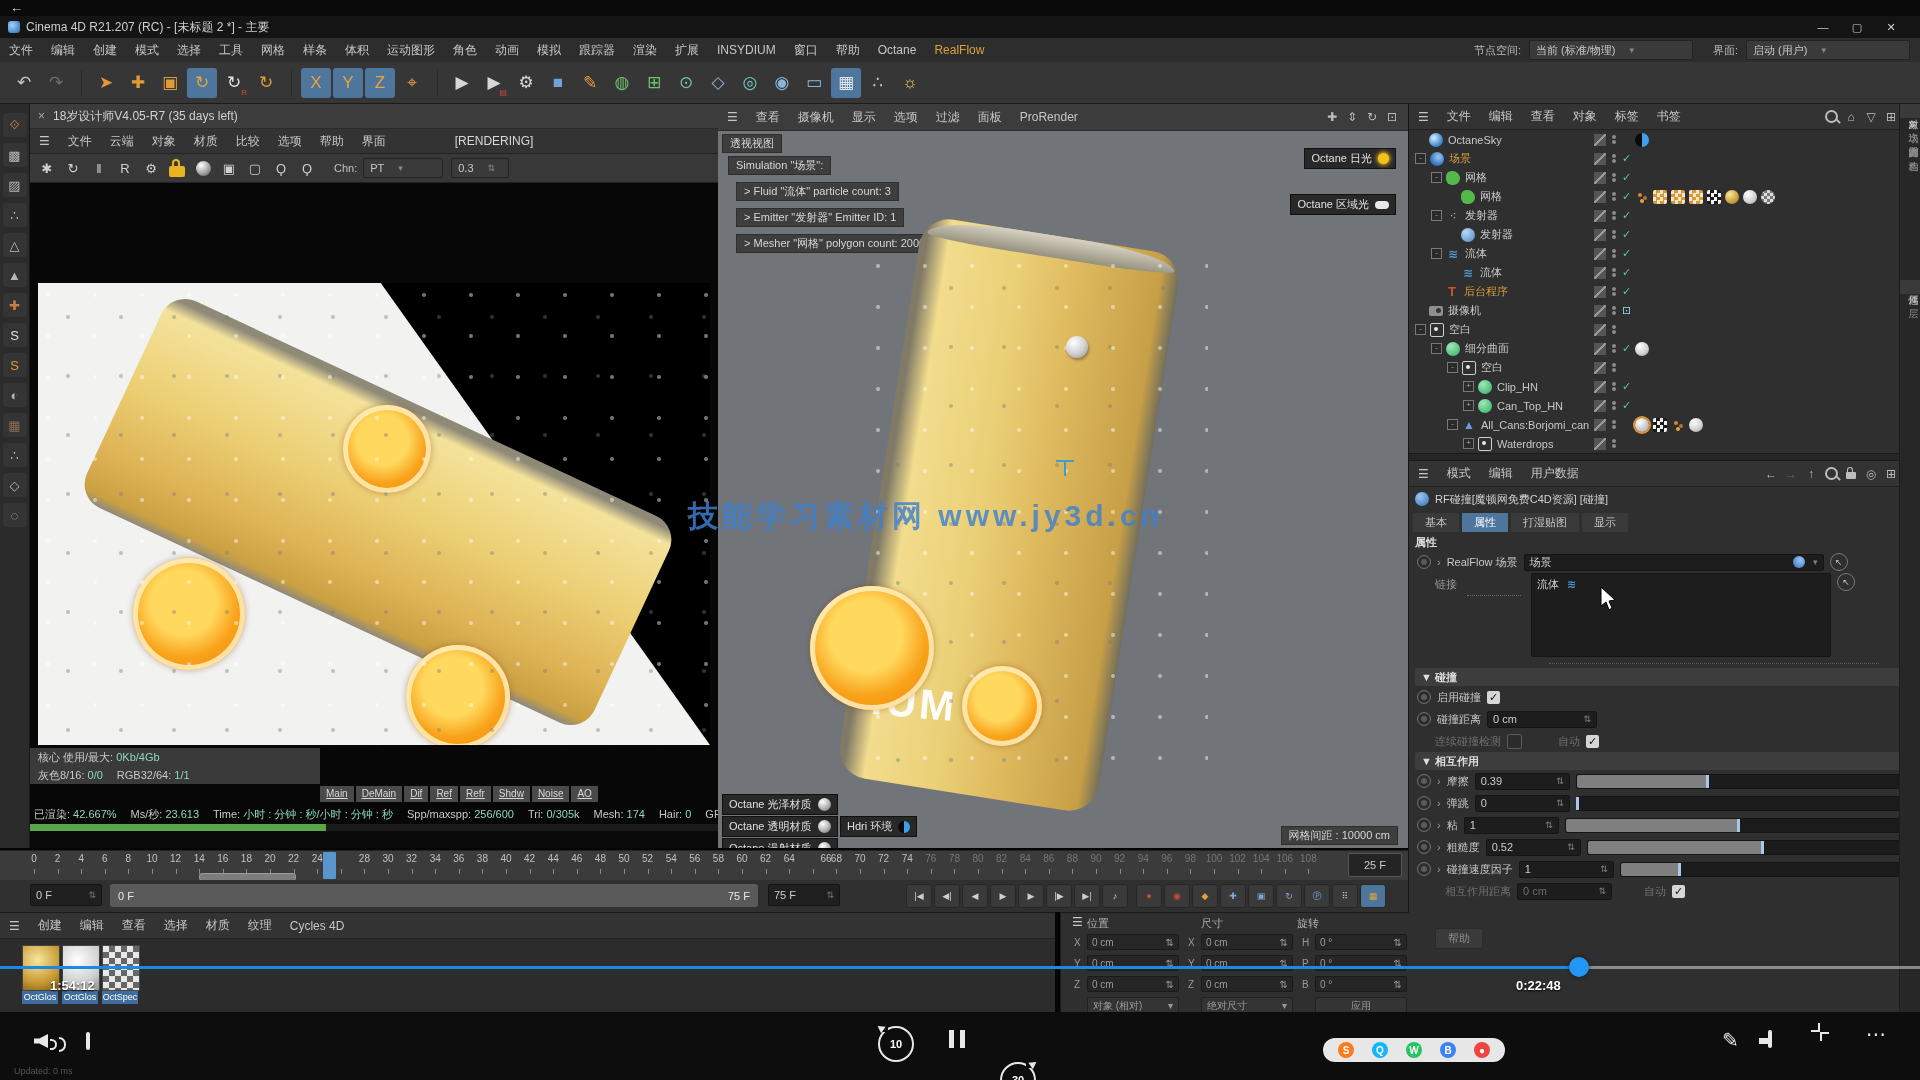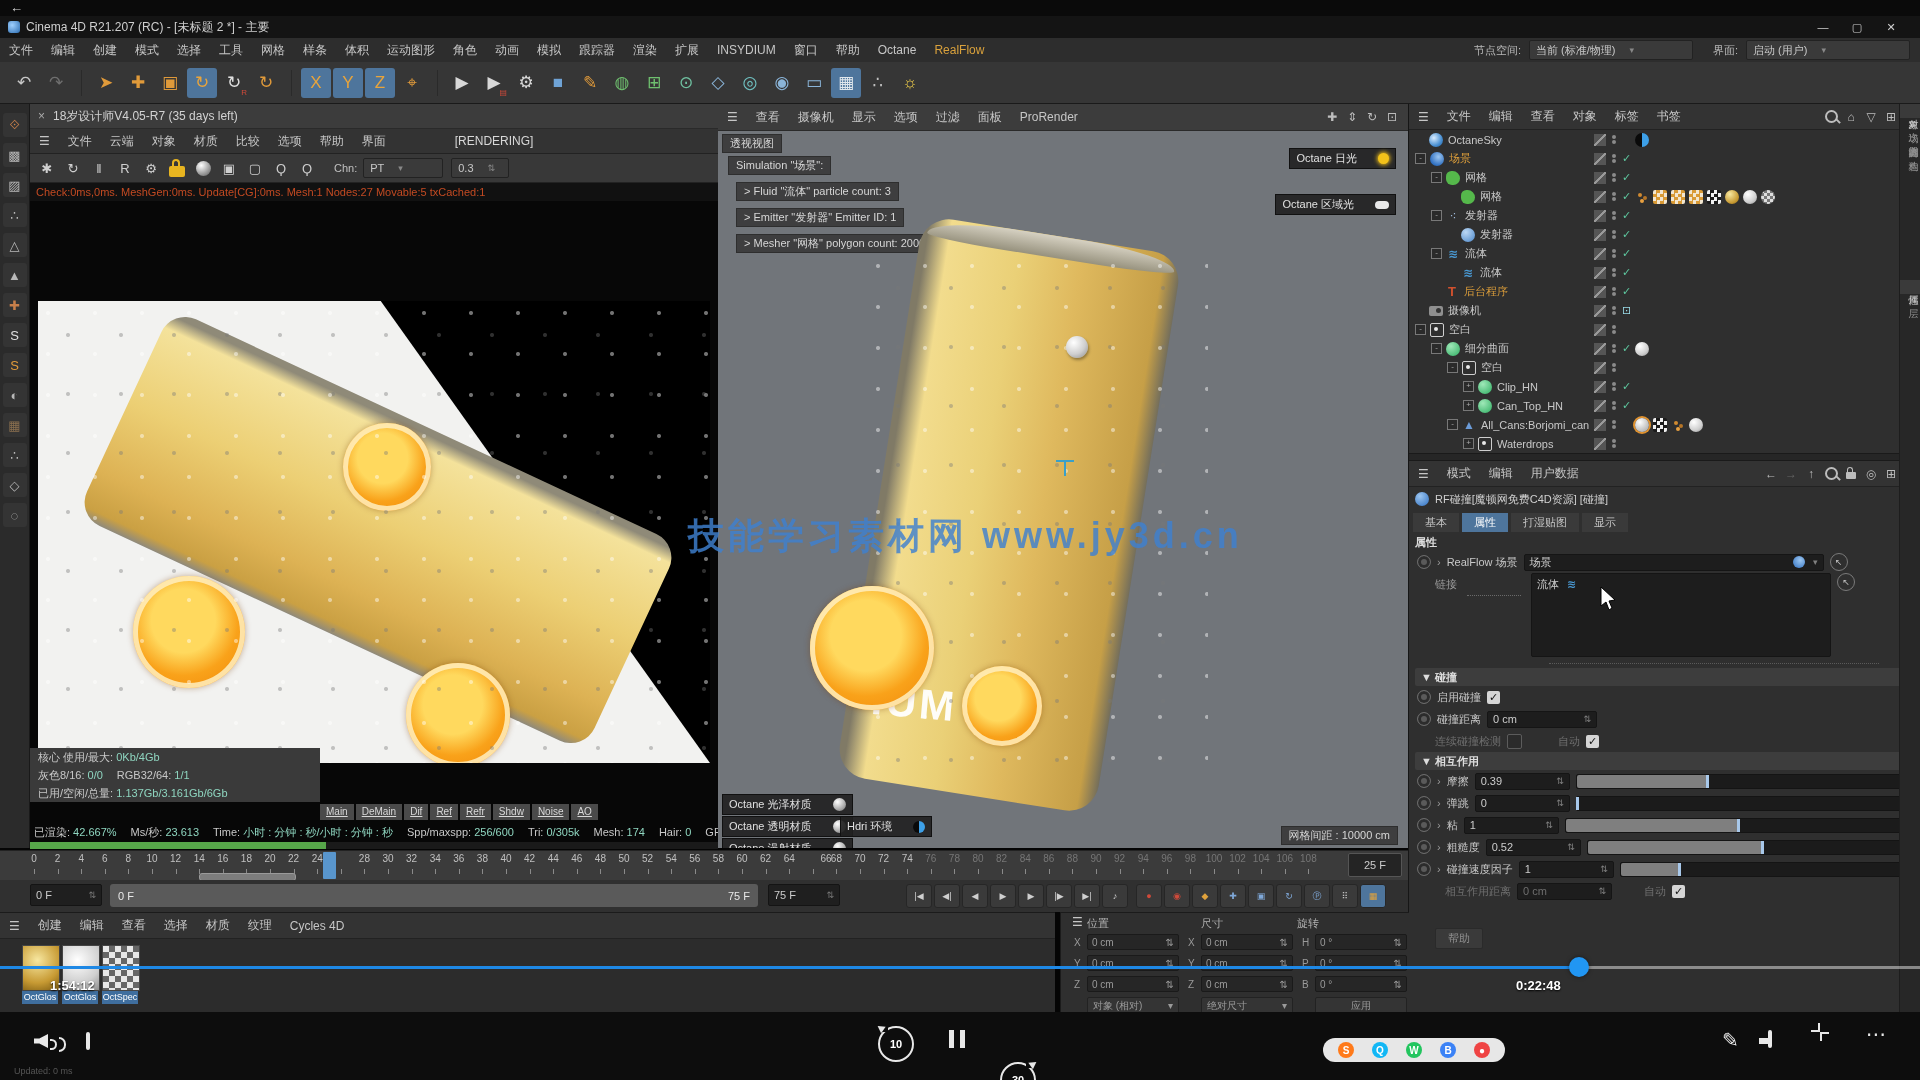--- a/index.html
+++ b/index.html
@@ -55,21 +55,21 @@
   .membox .v{color:#8fd6c0}
   .passtab{background:#4a4a4a;color:#d8d8d8;padding:0 6px;height:16px;line-height:16px;margin-right:2px;font-size:10px;text-decoration:underline}
   #oc-statline{display:flex;gap:14px;align-items:center;height:20px;padding-left:4px;white-space:nowrap}
   #oc-statline .v{color:#8fd6c0}
   #oc-prog{height:7px;background:#1a1a1a;margin:0}
   #oc-prog .fill{height:100%;background:#57a64a}
   
   #viewport{left:718px;top:104px;width:690px;height:744px;background:#71757a;overflow:hidden}
   #vp-menu{height:26px;background:#3c3c3c;display:flex;align-items:center;border-bottom:1px solid #2a2a2a}
   .vbadge{position:absolute;background:rgba(58,58,58,.92);border:1px solid #2e2e2e;color:#d6d6d6;font-size:11px;padding:1px 7px;width:max-content}
-  .lightbadge{position:absolute;background:rgba(32,32,32,.9);border:1px solid #111;color:#e0e0e0;font-size:11px;padding:2px 6px;display:flex;align-items:center;gap:21px}
+  .lightbadge{position:absolute;background:rgba(32,32,32,.9);border:1px solid #111;color:#e0e0e0;font-size:11px;padding:2px 6px;display:flex;align-items:center;gap:6px}
   .sunicon{width:11px;height:11px;border-radius:50%;background:#f3c21a;box-shadow:0 0 4px 1px #f3c21a}
   .areaicon{width:14px;height:8px;border-radius:4px;background:#e8e8e8}
   .hdriicon{width:12px;height:12px;border-radius:50%;background:linear-gradient(90deg,#0a0a0a 50%,#3da0e8 50%)}
   .matball2{width:13px;height:13px;border-radius:50%;background:radial-gradient(circle at 35% 30%,#fff,#aaa 60%,#666)}
   #vp-can{position:absolute;left:160px;top:128px;width:262px;height:566px;border-radius:30px;transform:rotate(9deg);
           background:linear-gradient(90deg,#807a66 0 2.5%,#f2dc8d 11%,#ead077 38%,#dfb95e 62%,#c69f47 93%,#736e5c 100%)}
   #vp-can::before{content:'';position:absolute;left:6px;right:6px;top:0;height:22px;border-radius:50% 50% 40% 40%/100% 100% 30% 30%;background:linear-gradient(#d6d1c2,#96917d)}
   #vp-can .label{position:absolute;left:24px;bottom:58px;color:rgba(255,255,255,.95);font-weight:bold;font-size:42px;letter-spacing:3px;transform:rotate(-4deg)}
   .gline{position:absolute;background:#2f9e4d}
   .tmark{position:absolute;background:#3aa0c8}
@@ -184,21 +184,21 @@
   .circbtn.rw::after{left:-3px;border-width:4px 7px 4px 0;border-color:transparent #e8e8e8 transparent transparent;transform:rotate(35deg)}
   .circbtn.fw::after{right:-3px;border-width:4px 0 4px 7px;border-color:transparent transparent transparent #e8e8e8;transform:rotate(-35deg)}
   .pbar{display:inline-block;width:5px;height:18px;background:#e8e8e8;margin:0 3px}
   .pipbox{width:24px;height:17px;border:2px solid #e8e8e8;border-radius:2px;position:relative}
   .pipbox::after{content:'';position:absolute;right:2px;bottom:2px;width:9px;height:6px;background:#e8e8e8}
   .shrinkbox{width:18px;height:18px;position:relative}
   .shrinkbox::before{content:'';position:absolute;left:0;top:0;width:7px;height:7px;border-left:2px solid #e8e8e8;border-top:2px solid #e8e8e8}
   .shrinkbox::after{content:'';position:absolute;right:0;bottom:0;width:7px;height:7px;border-right:2px solid #e8e8e8;border-bottom:2px solid #e8e8e8}
   #sharebar{left:1323px;top:1038px;width:170px;height:24px;background:rgba(250,250,250,.92);border-radius:12px;display:flex;align-items:center;justify-content:space-around;z-index:62;padding:0 6px}
   .shic{width:16px;height:16px;border-radius:50%;color:#fff;font-size:10px;font-weight:bold;display:flex;align-items:center;justify-content:center}
-  #watermark{left:688px;top:512px;width:580px;z-index:40;color:rgba(62,128,208,.82);font-size:36px;font-weight:bold;letter-spacing:4px;white-space:nowrap}
+  #watermark{left:688px;top:496px;width:580px;z-index:40;color:rgba(62,128,208,.82);font-size:30px;font-weight:bold;letter-spacing:4px;white-space:nowrap}
   #cursor{left:1600px;top:586px;z-index:70}
 </style>
 </head>
 <body>
 
 <div id="player-top" class="abs">
   <span class="abs" style="left:10px;top:0;font-size:13px">←</span>
 </div>
 
 <div id="titlebar" class="abs flex">
@@ -440,46 +440,40 @@
     <span style="margin-left:14px;font-size:11px;color:#c0c0c0">Chn:</span>
     <span class="ddbox" style="width:66px;margin-left:6px">
       <span>PT</span>
         <span class="car">▾</span>
     </span>
     <span class="ddbox" style="width:44px;margin-left:8px">
       <span>0.3</span>
         <span class="car">⇅</span>
     </span>
   </div>
-  <div id="oc-status">Check:0ms,0ms. MeshGen:0ms. Update[CG]:0ms. Mesh:1 Nodes:27 Movable:5 txCached:1</div>
   <div id="oc-canvas">
     <div id="oc-img">
       <div id="oc-white"></div>
       <div id="oc-can"></div>
       <div class="slice" style="left:95px;top:275px;width:112px;height:112px"></div>
       <div class="slice" style="left:368px;top:362px;width:104px;height:104px"></div>
       <div class="slice" style="left:305px;top:122px;width:88px;height:88px"></div>
       <div class="bubbles"></div>
     </div>
     <div id="oc-stats">
       <div id="mem-rows">
           <div class="memrow">
             <div class="membox">
               <span><span>核心 使用/最大:</span><span class="v"> 0Kb/4Gb</span></span>
             </div>
           </div>
           <div class="memrow">
             <div class="membox">
               <span><span>灰色8/16:</span><span class="v"> 0/0</span></span>
               <span><span>RGB32/64:</span><span class="v"> 1/1</span></span>
-            </div>
-          </div>
-          <div class="memrow">
-            <div class="membox">
-              <span><span>已用/空闲/总量:</span><span class="v"> 1.137Gb/3.161Gb/6Gb</span></span>
             </div>
           </div>
         </div>
       <div class="flex" style="height:20px;padding-left:4px">
         <span style="min-width:286px"></span>
         <span id="pass-tabs" class="flex">
             <span class="passtab">Main</span>
             <span class="passtab">DeMain</span>
             <span class="passtab">Dif</span>
             <span class="passtab">Ref</span>

